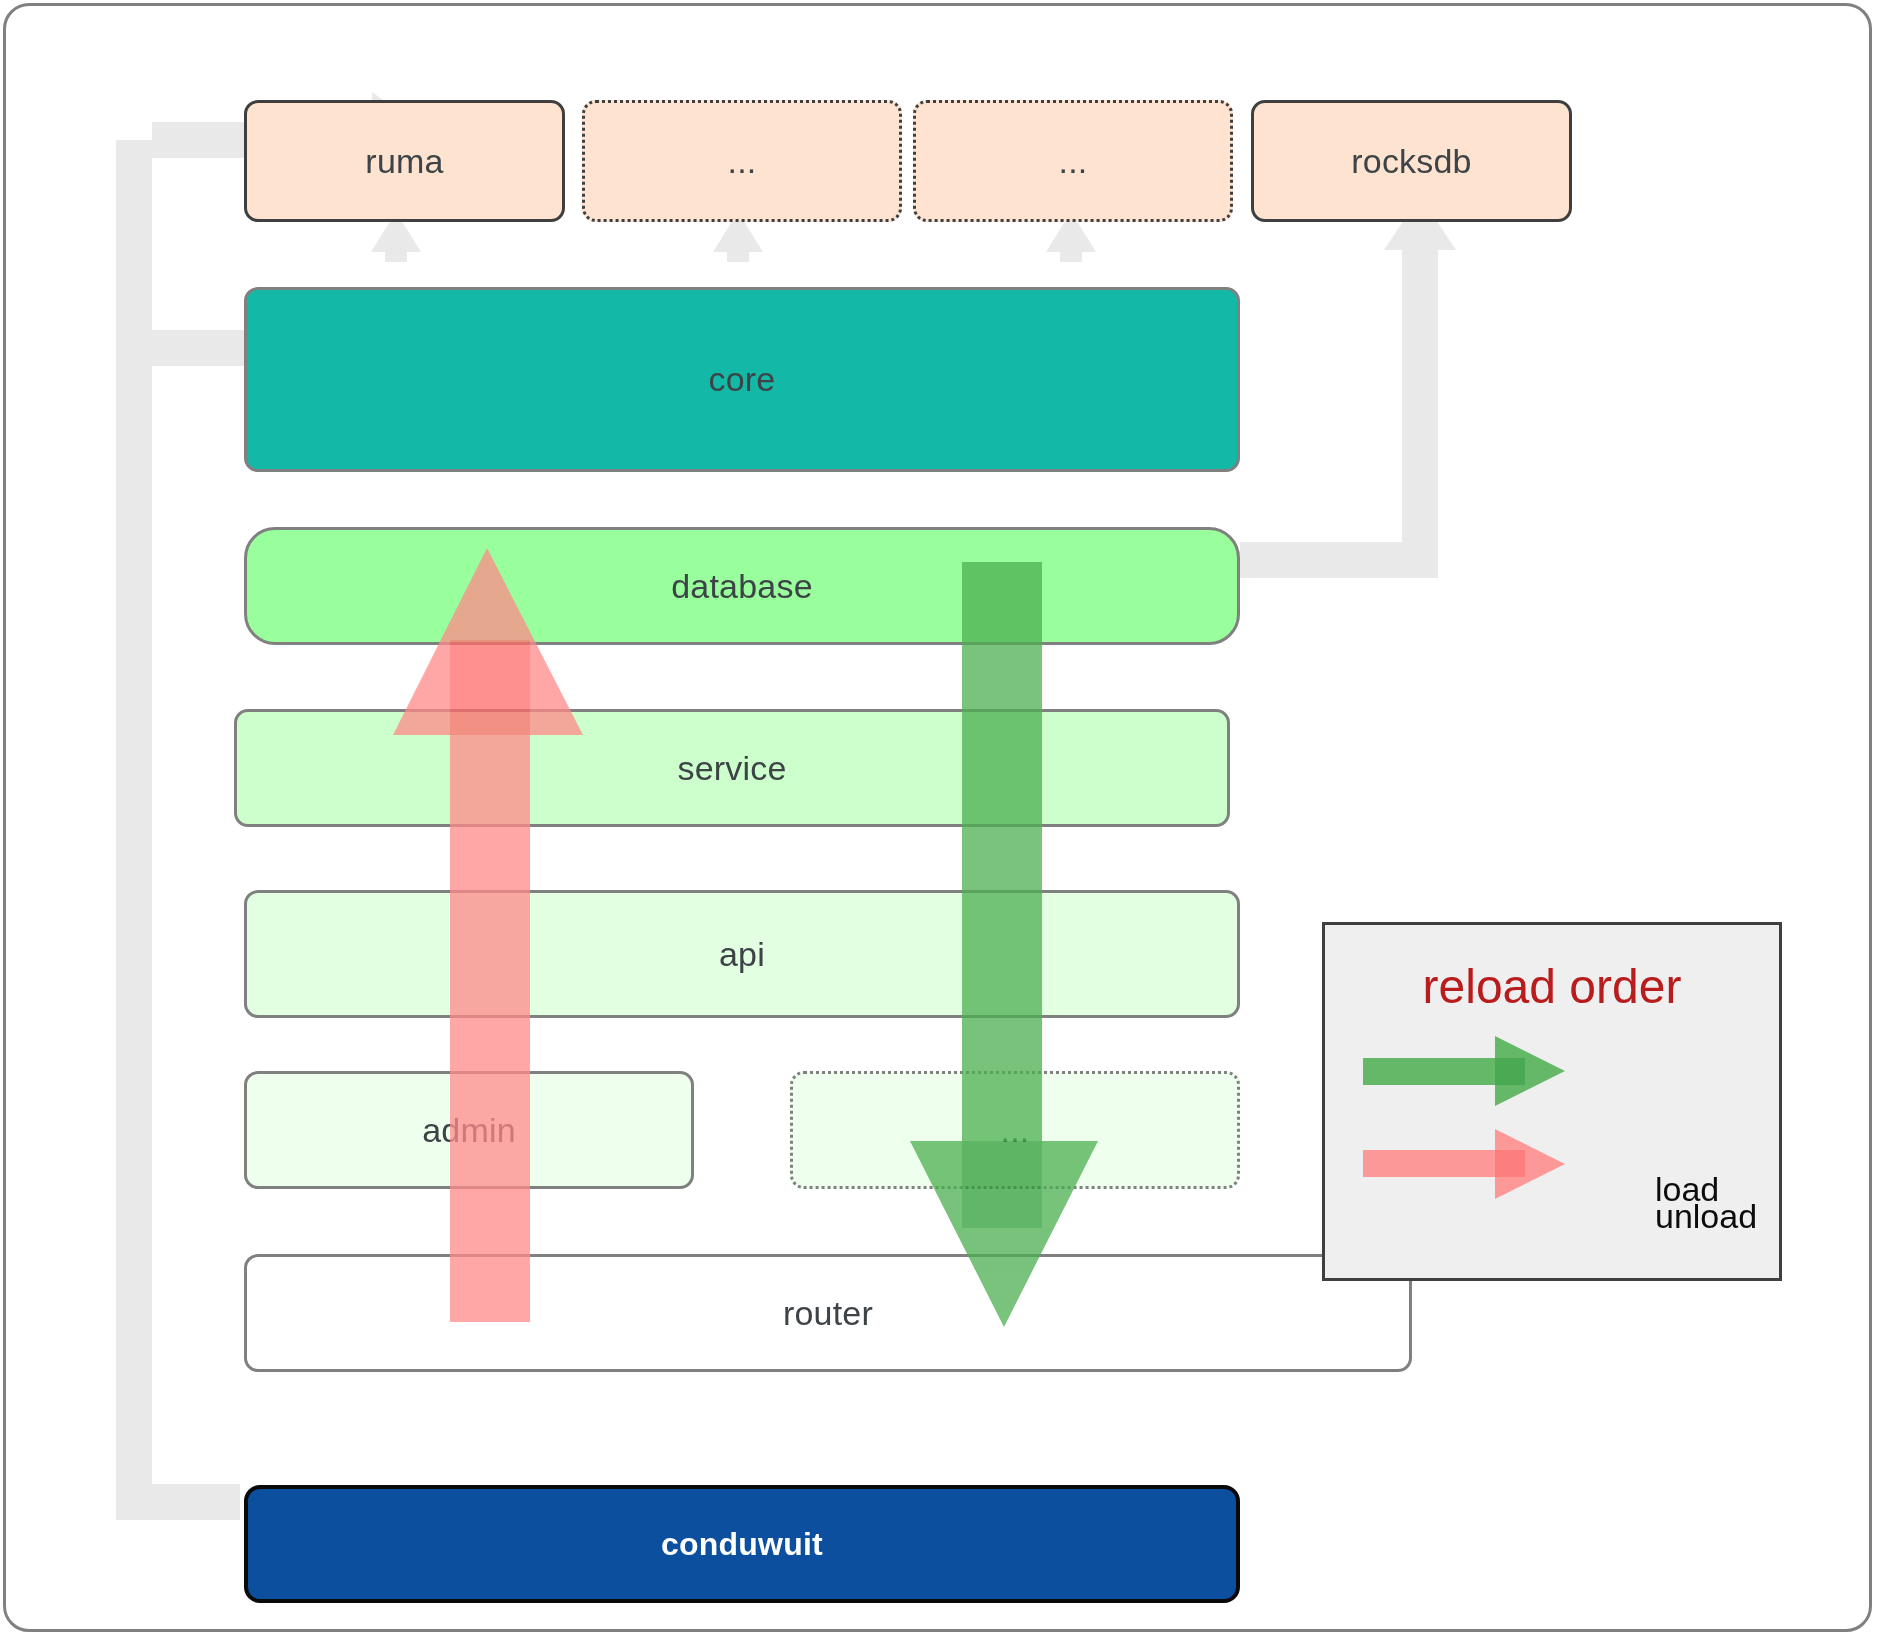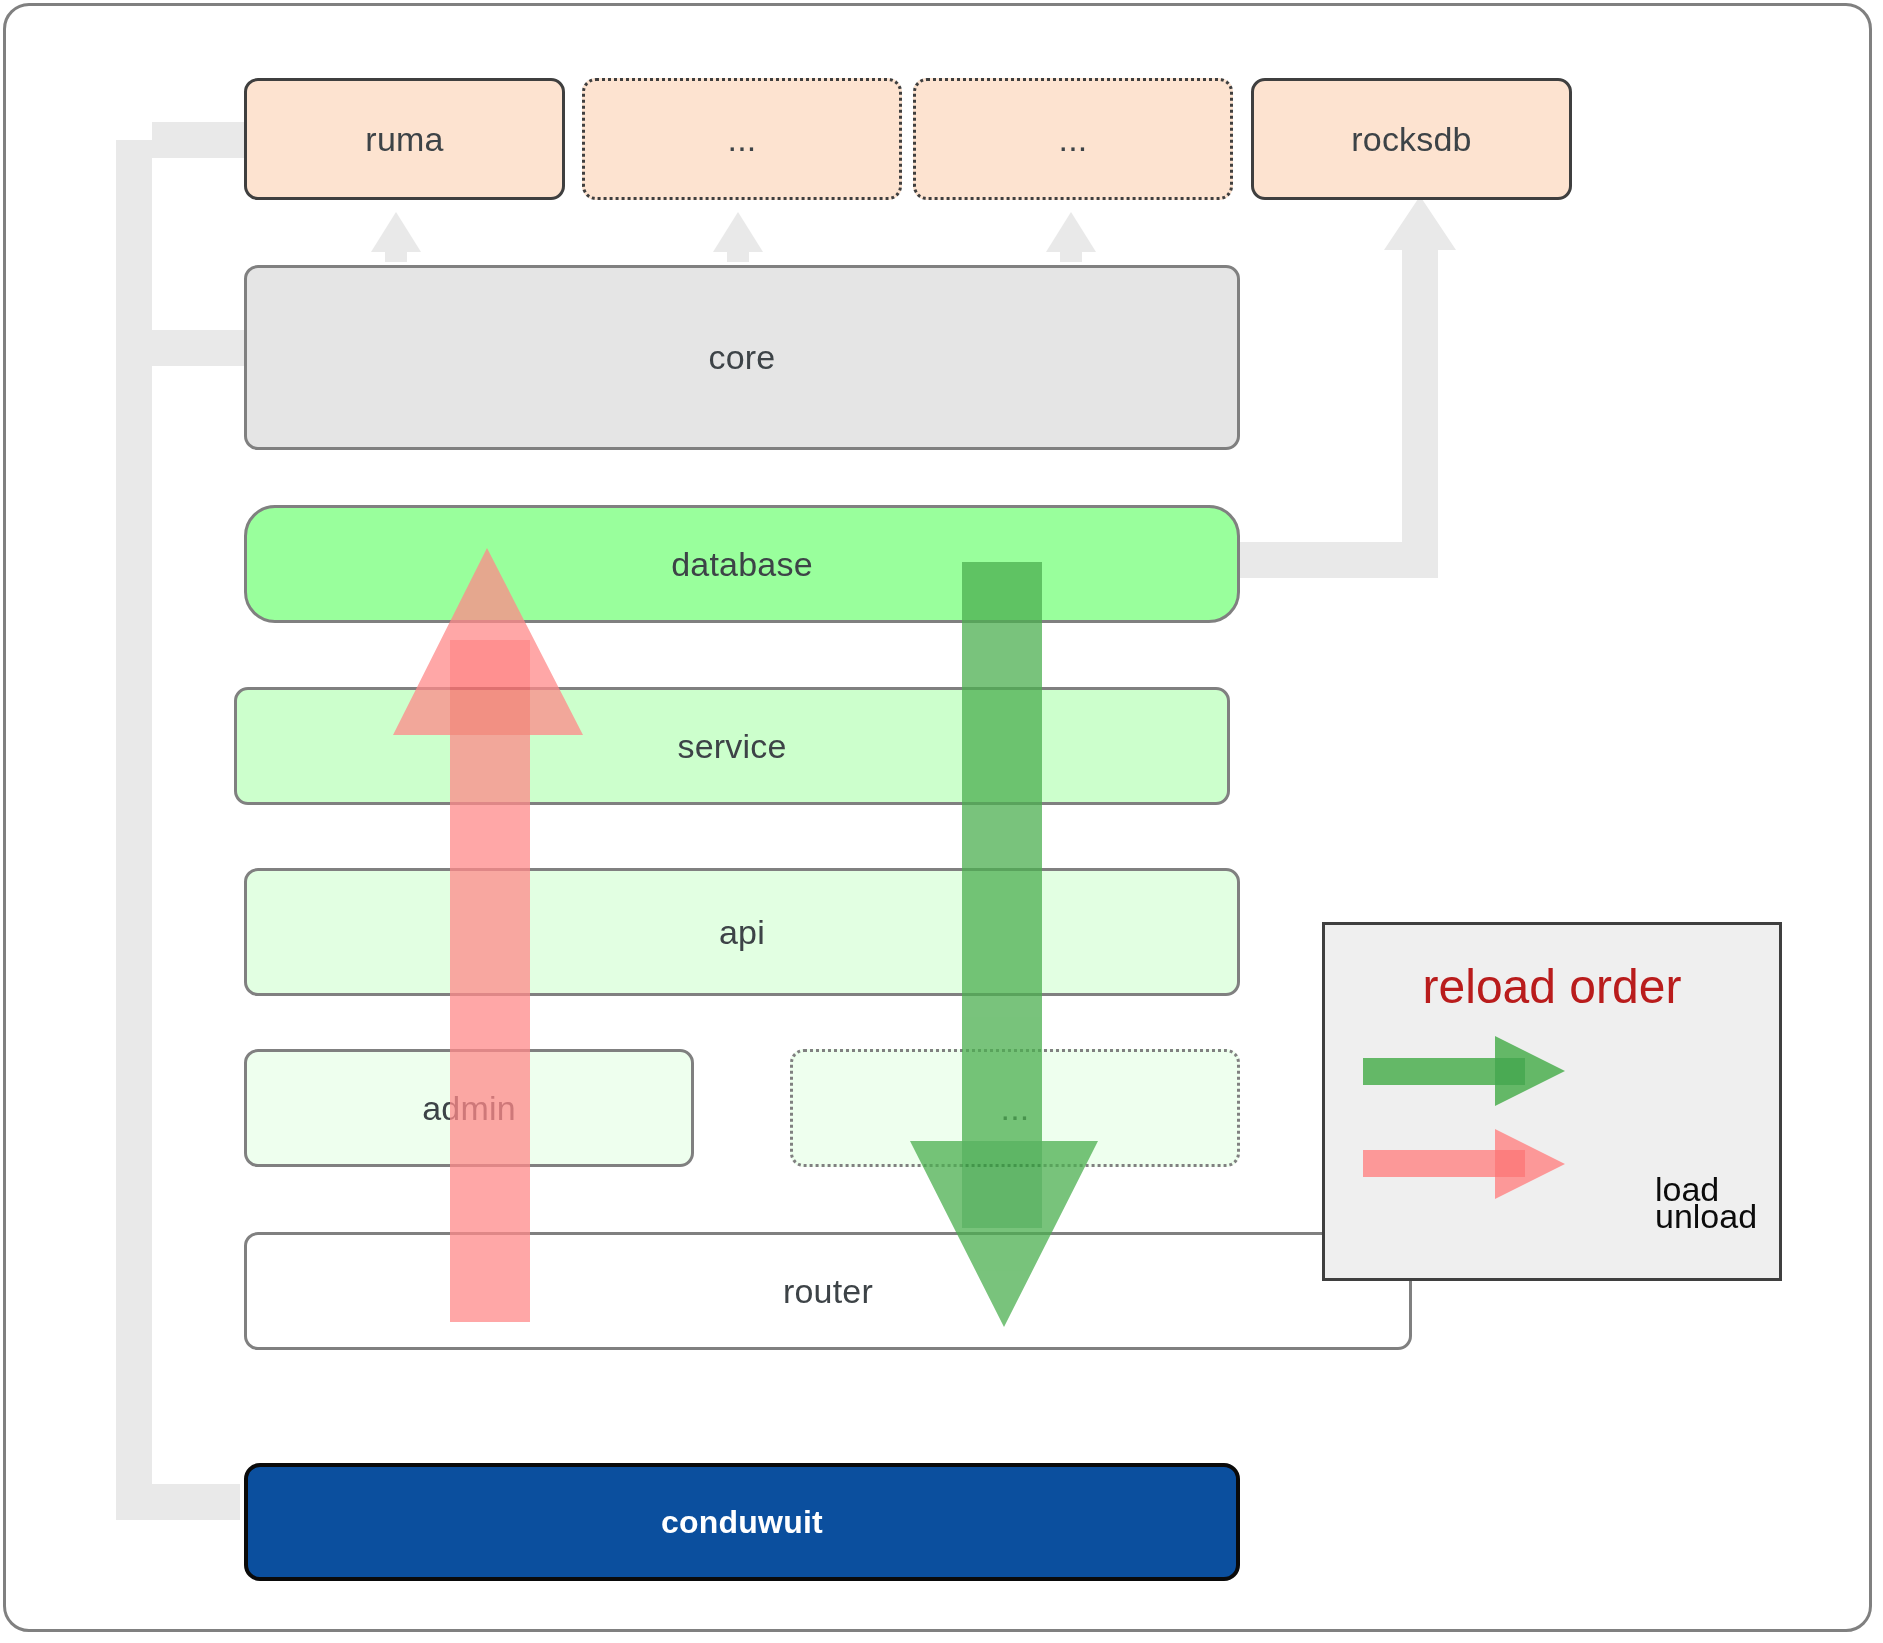--- a/index.html
+++ b/index.html
@@ -13,31 +13,32 @@
     border:3px solid #808080;border-radius:26px;background:#ffffff;
     box-sizing:border-box;
   }
 
   .node{
     position:absolute;box-sizing:border-box;
     display:flex;align-items:center;justify-content:center;
     border-radius:14px;
     font-size:34px;color:#3d4347;
     letter-spacing:.2px;
+    margin-top:22px;
   }
 
   
   .crate{background:#fde3d0;border:3px solid #3f3f3f;}
   .crate.dotted{border:3px dotted #3f3f3f;}
 
   
   .layer{border:3px solid #808080;}
   .layer.dotted{border:3px dotted #808080;}
 
-  .core{background:#e5e5e5;}
+  .core{background:#14b8a6;}
   .database{background:#99ff9c;border-radius:31px;}
   .service{background:#ccffcc;}
   .api{background:#e2ffe2;}
   .admin{background:#eeffee;}
   .dots{background:#eeffee;}
   .router{background:#ffffff;}
 
   .app{
     background:#0b4f9e;border:4px solid #0a0a0a;border-radius:16px;
     color:#ffffff;font-size:32px;font-weight:bold;

